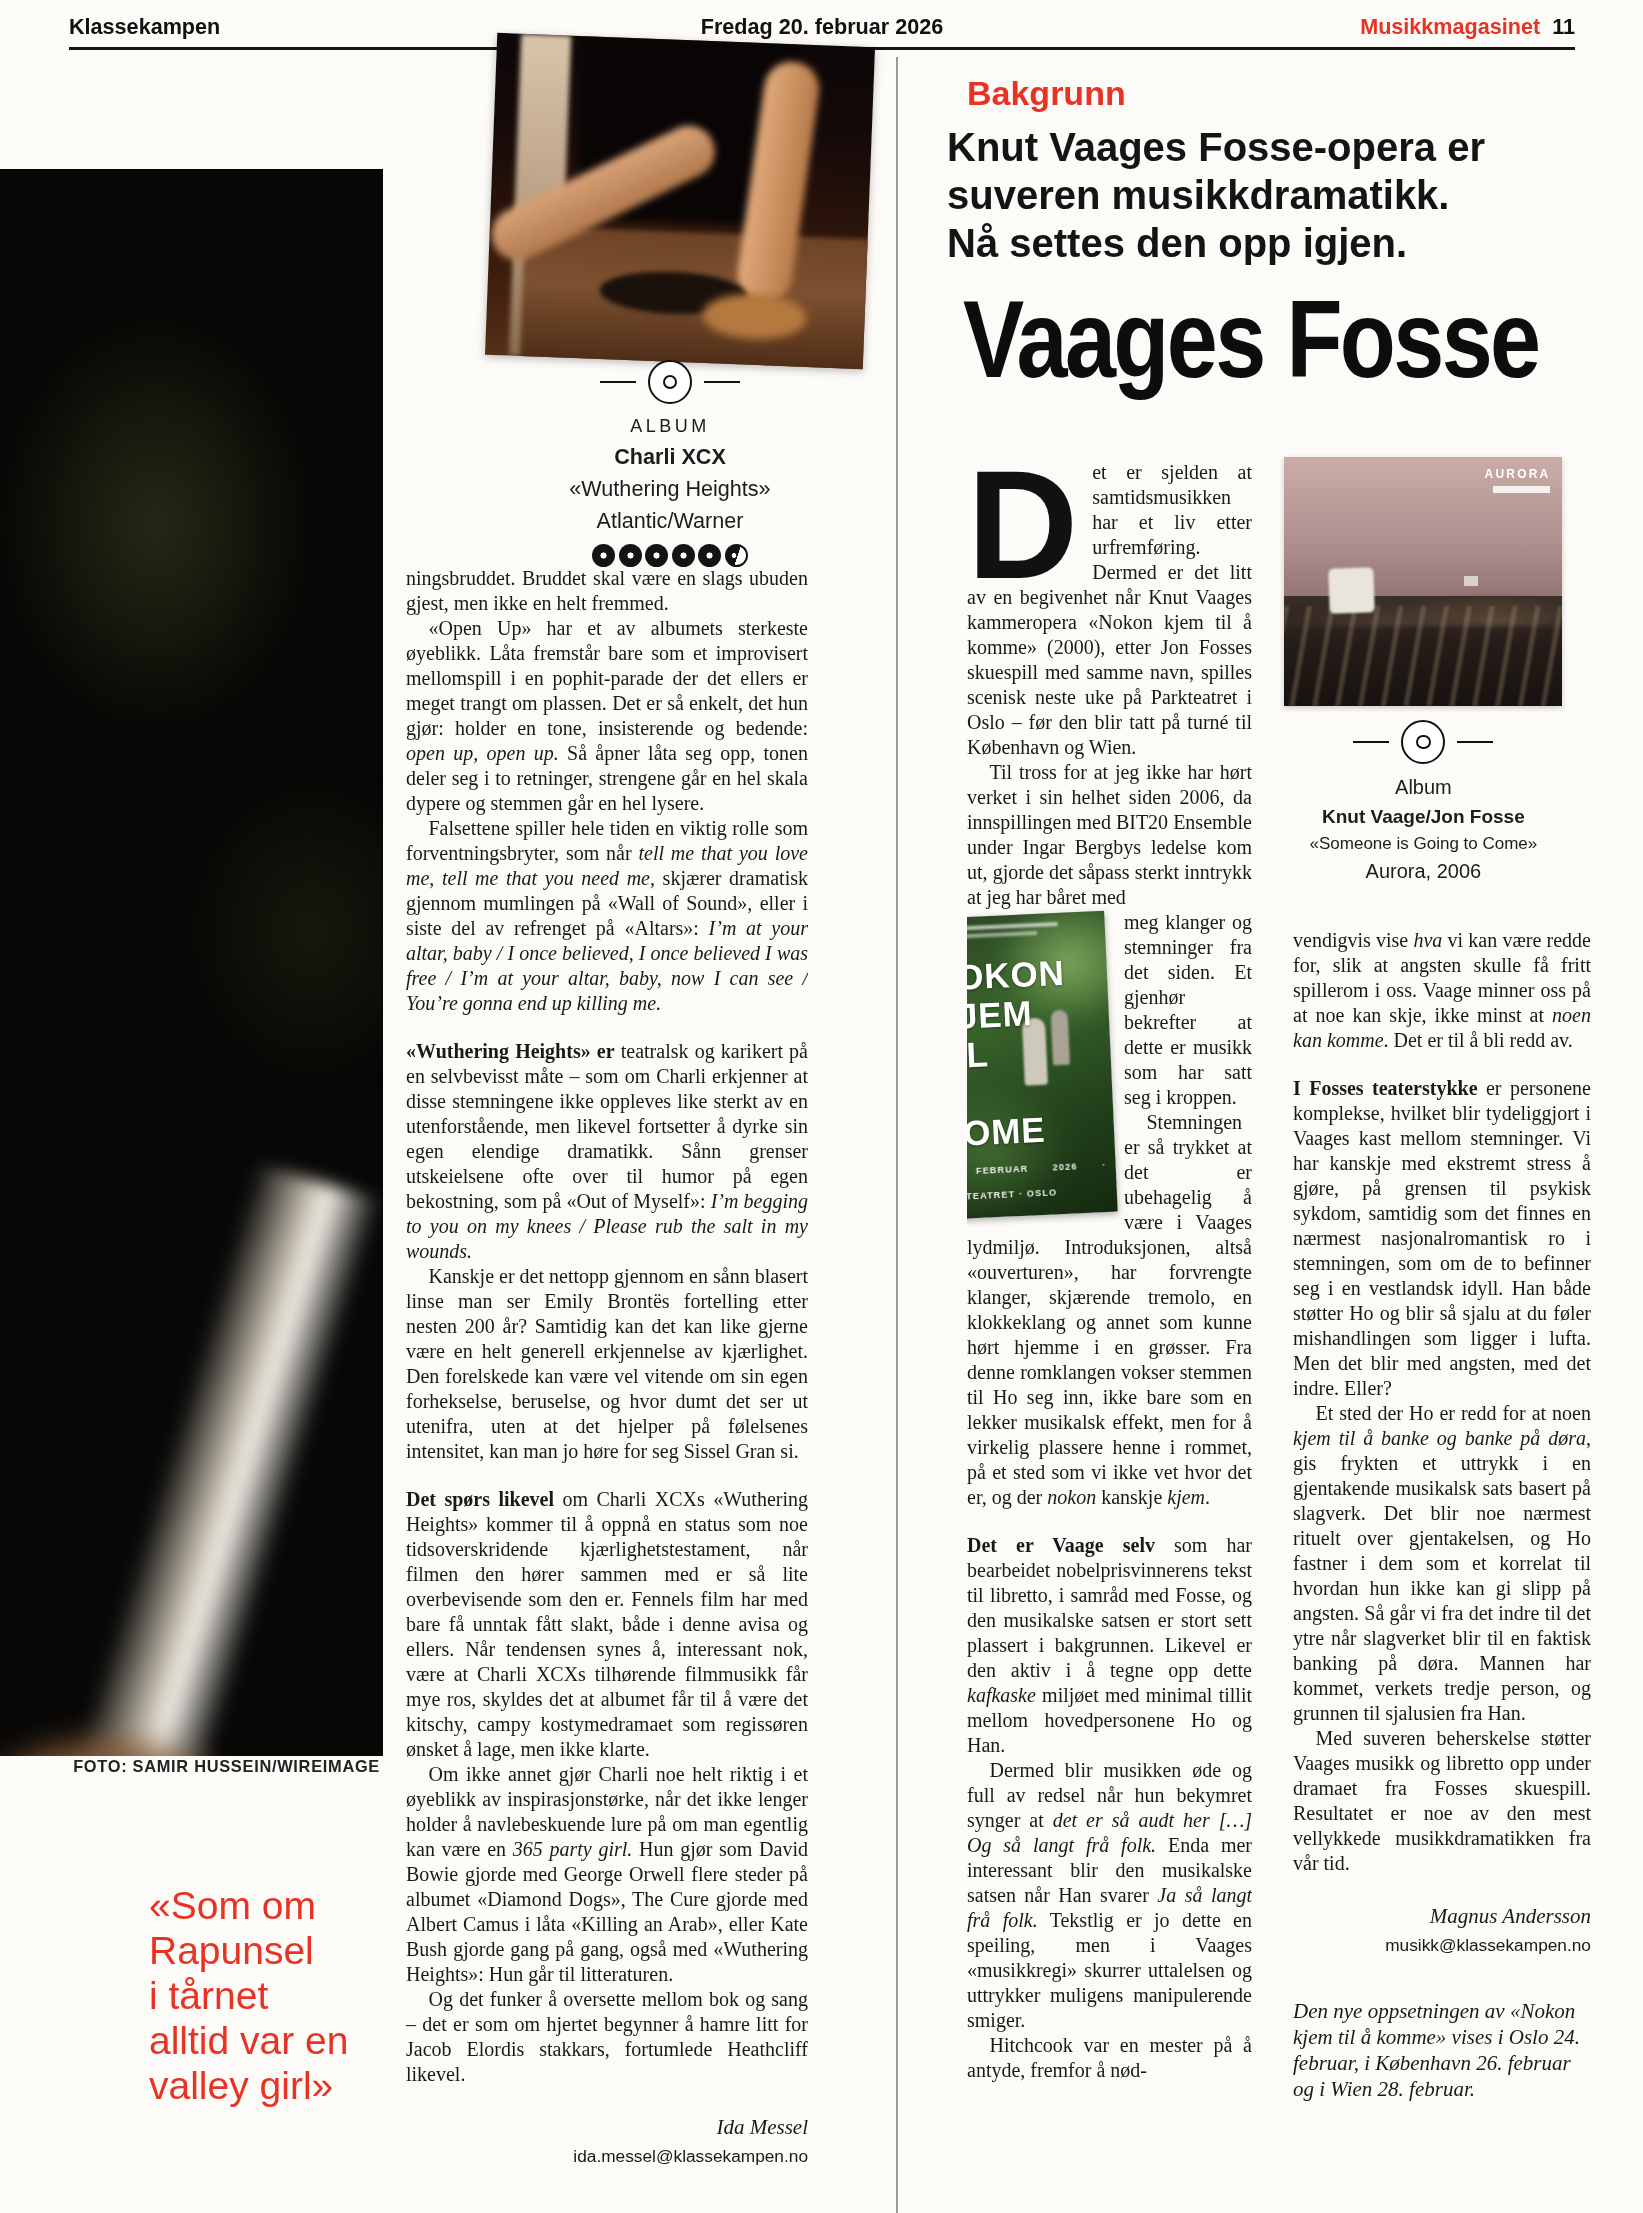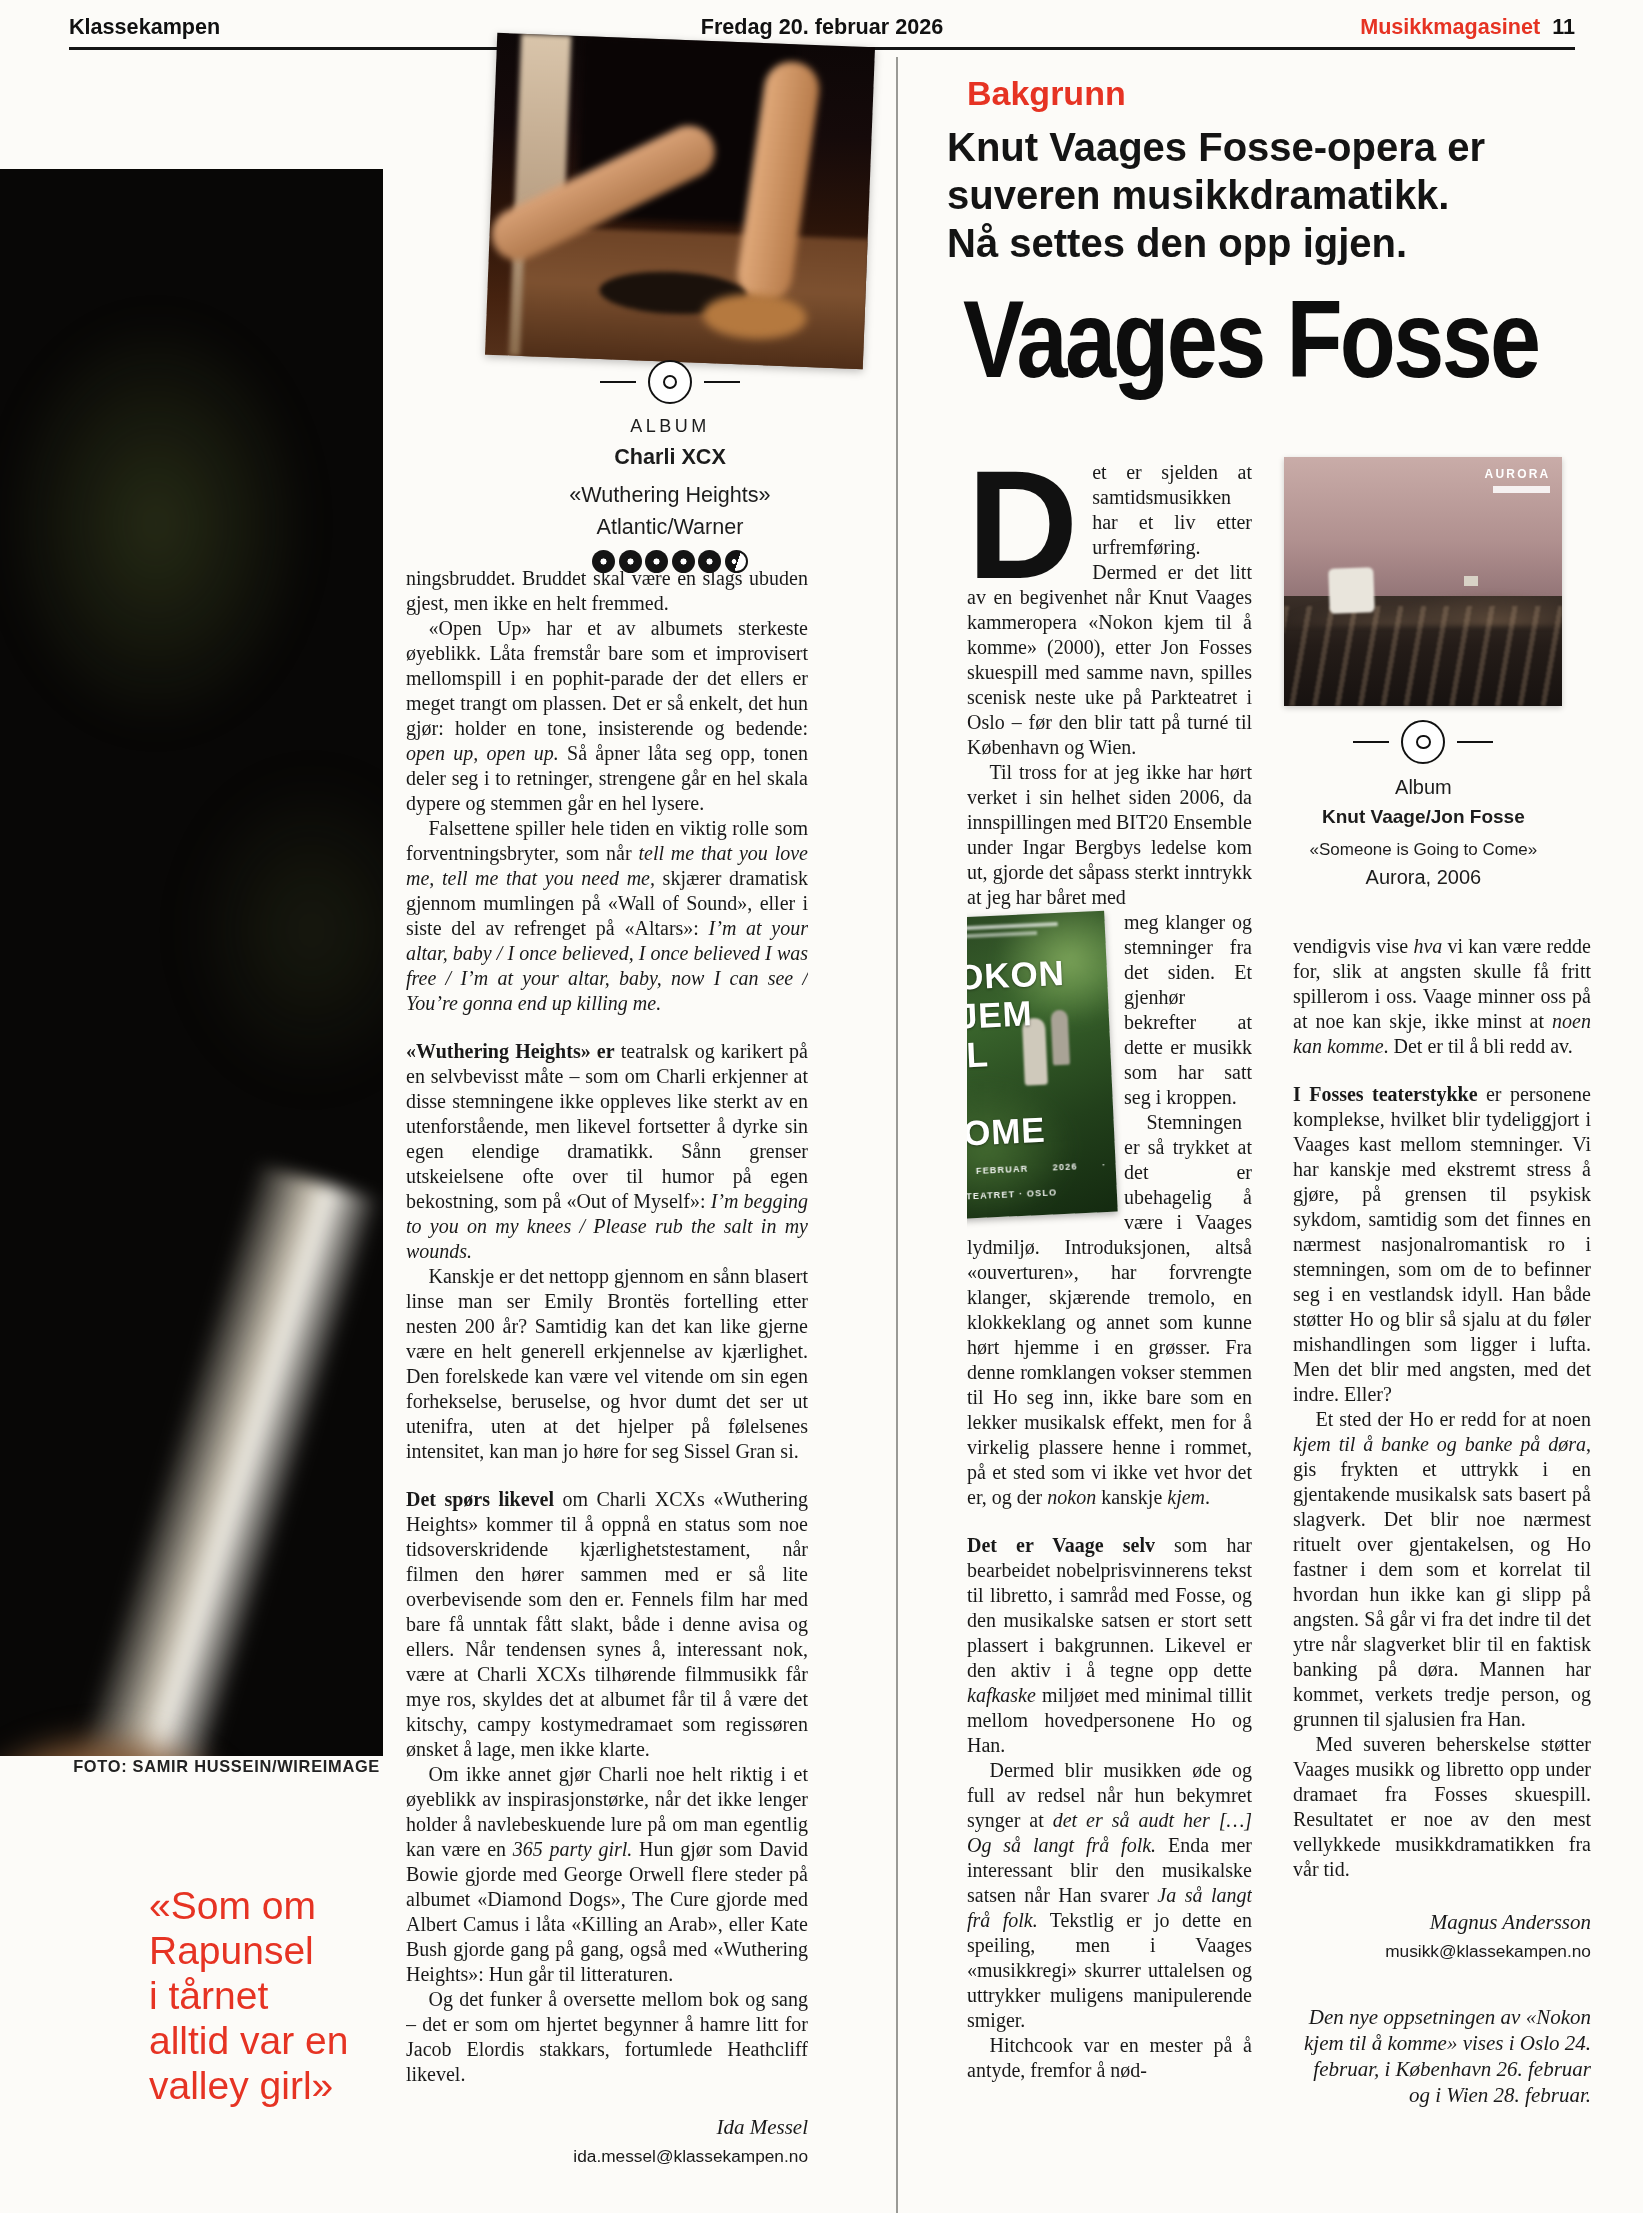--- a/index.html
+++ b/index.html
@@ -52,21 +52,21 @@
 
   
   .cdrow{display:flex;align-items:center;justify-content:center;gap:12px;}
   .dash{width:36px;height:2.6px;background:#111;}
   .cd{width:40px;height:40px;border:2.6px solid #111;border-radius:50%;position:relative;background:#fff;}
   .cd::after{content:"";position:absolute;left:50%;top:50%;width:10.4px;height:10.4px;margin:-7px 0 0 -7px;
      border:2.2px solid #111;border-radius:50%;background:#fff;}
   .albumblock{position:absolute;text-align:center;font-family:"Liberation Sans",sans-serif;color:#1c1c1c;}
   .albumblock .kick{letter-spacing:3.5px;font-size:18px;margin-top:12px;}
   .albumblock .artist{font-weight:bold;font-size:21.6px;margin-top:7px;}
-  .albumblock .title{font-size:21.6px;margin-top:12px;}
+  .albumblock .title{font-size:21.6px;margin-top:6px;}
   .albumblock .label{font-size:21.6px;margin-top:6px;}
   .ratingrow{display:flex;justify-content:center;gap:3.5px;margin-top:10.4px;}
   .disc{width:23px;height:23px;border-radius:50%;
      background:radial-gradient(circle at center,#fff 0 2.8px,#141414 3.3px);}
   .disc.half{border:2.2px solid #141414;box-sizing:border-box;
      background:radial-gradient(circle at 7px 50%,#fff 0 2.2px,rgba(0,0,0,0) 2.6px),
                 linear-gradient(108deg,#141414 0 55%,#fff 55%);}
 
   
   .bodycol{position:absolute;font-size:20px;line-height:25px;text-align:justify;}
@@ -131,21 +131,21 @@
   .cover-aurora .house{position:absolute;left:180px;top:119px;width:14px;height:9.5px;background:#d8d2c6;filter:blur(0.5px);}
   .cover-aurora .brand{position:absolute;right:12px;top:10.4px;color:#fff;text-align:right;
      font-family:"Liberation Sans",sans-serif;font-weight:bold;font-size:12px;letter-spacing:2.2px;}
   .cover-aurora .brandbar{position:absolute;right:12px;top:29px;width:57px;height:7px;background:rgba(255,255,255,.85);}
   .feat-albumblock{margin-top:14px;}
   .feat-albumblock .kick{letter-spacing:0;font-size:20px;}
   .feat-albumblock .artist{font-size:19px;}
   .feat-albumblock .title{font-size:17px;}
   .feat-albumblock .label{font-size:20px;}
   #feat-col2 .bodytext{margin-top:45px;font-size:20px;line-height:25px;text-align:justify;}
-  .endnote{margin-top:40px;font-style:italic;font-size:21px;line-height:26px;text-align:right;}
+  .endnote{margin-top:40px;font-style:italic;font-size:21px;line-height:26px;text-align:left;}
 </style>
 </head>
 <body>
 
 <div id="page">
 
   <div class="hdr">
     <span class="brand">Klassekampen</span>
     <span class="date">Fredag 20. februar 2026</span>
     <span class="right"><span class="mag">Musikkmagasinet</span><span class="pagenum">11</span></span>

